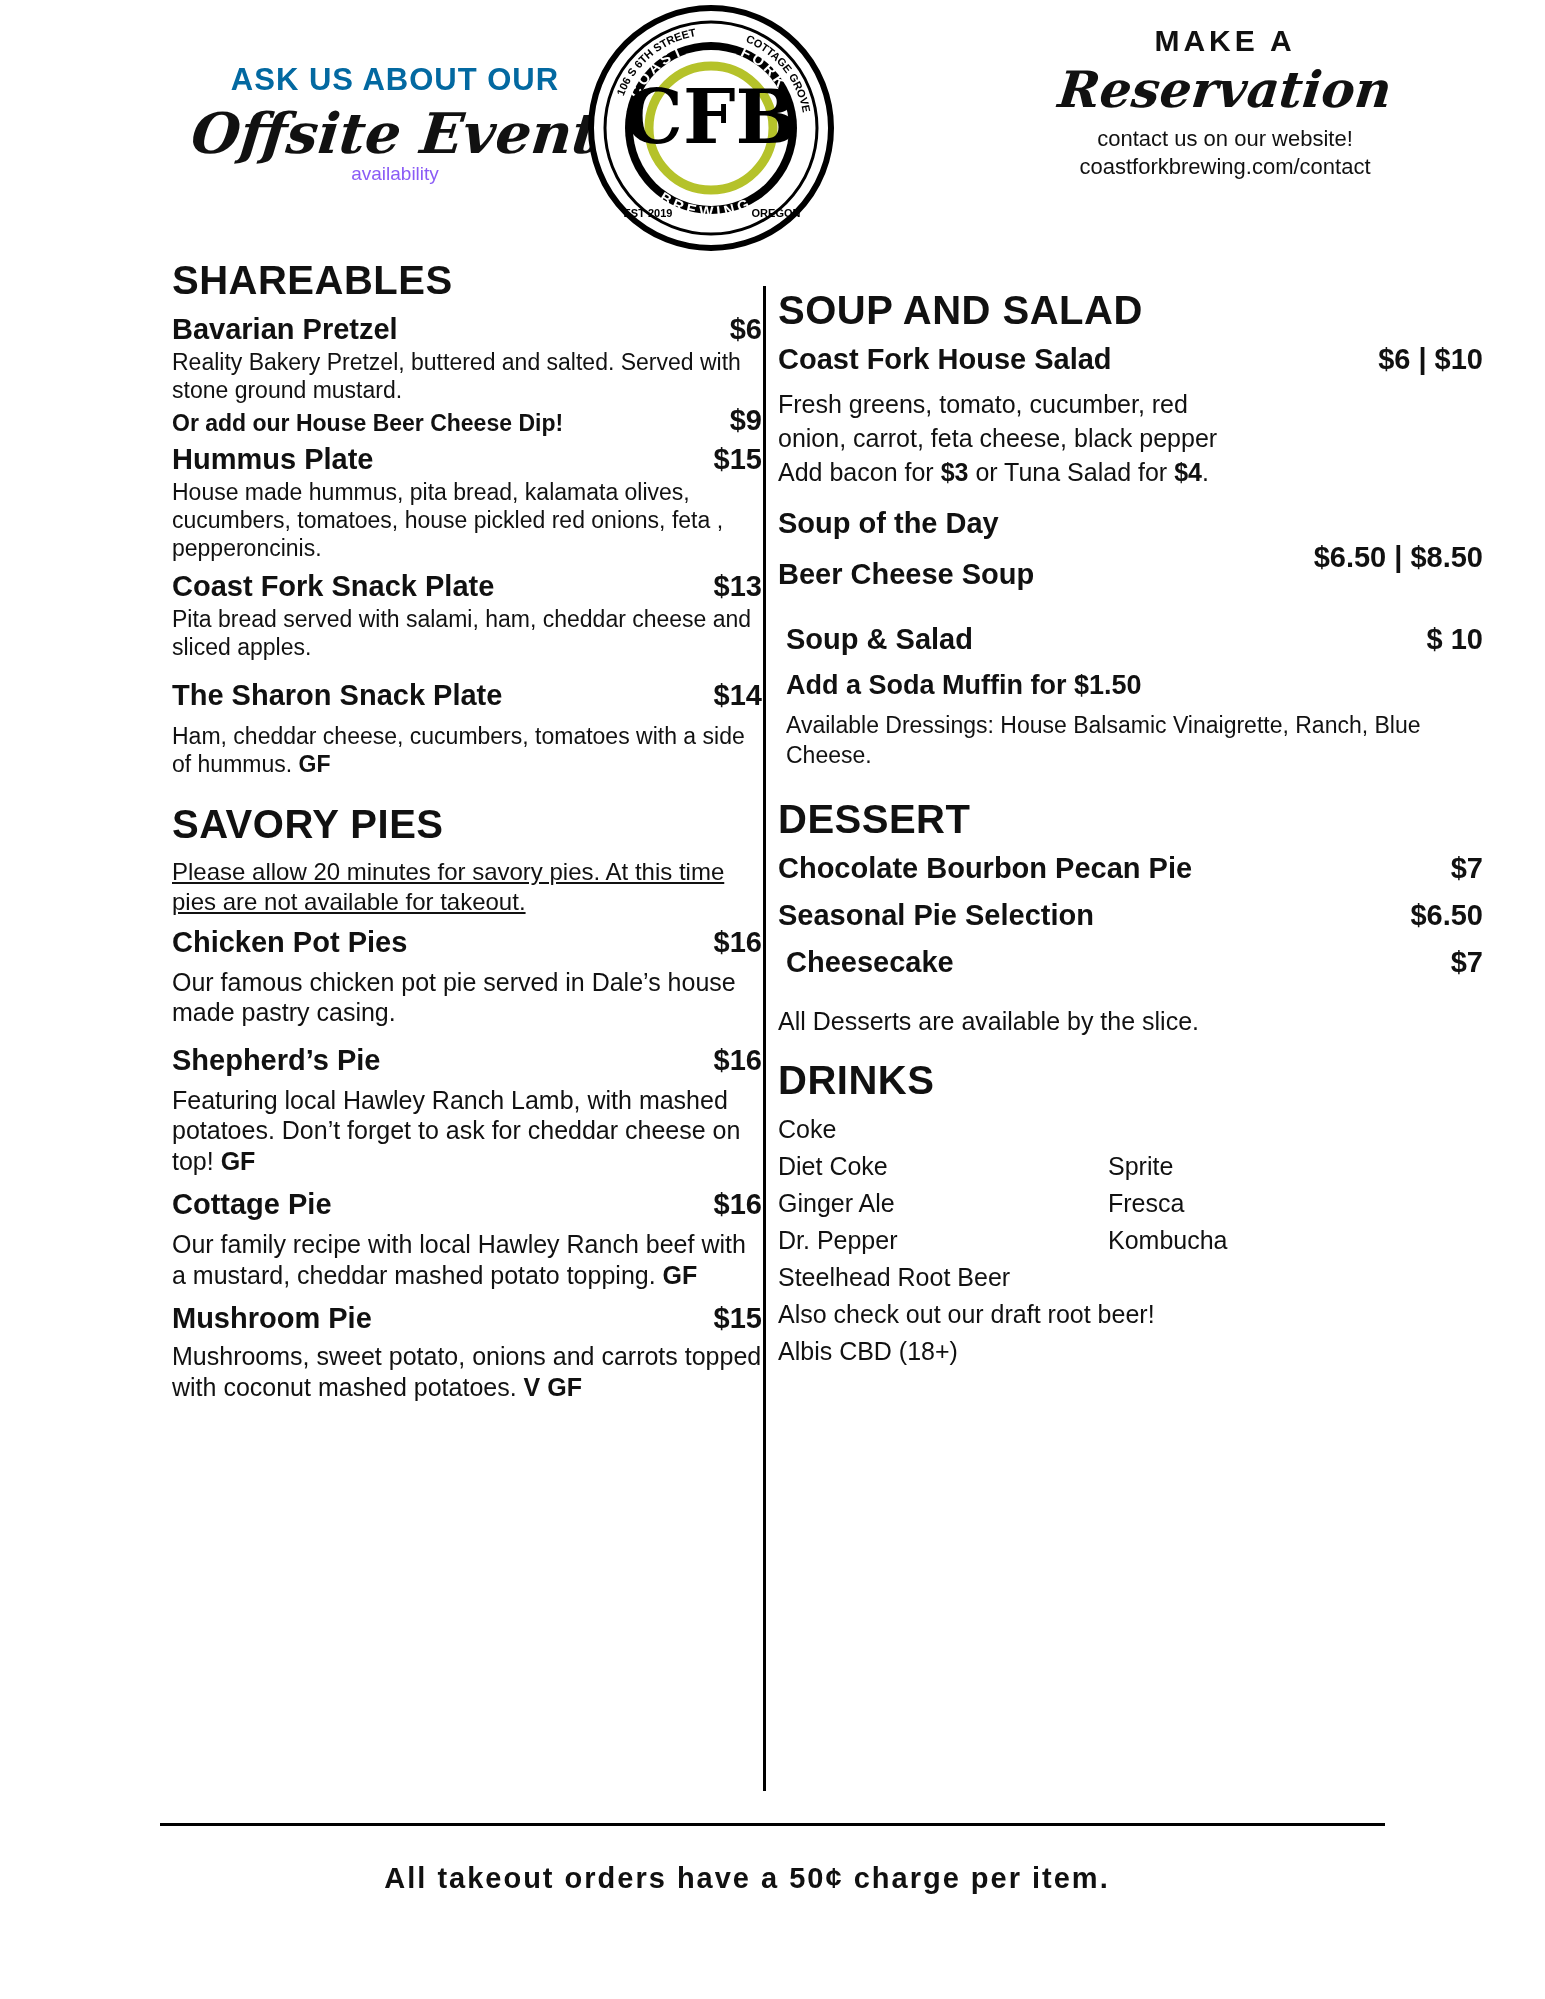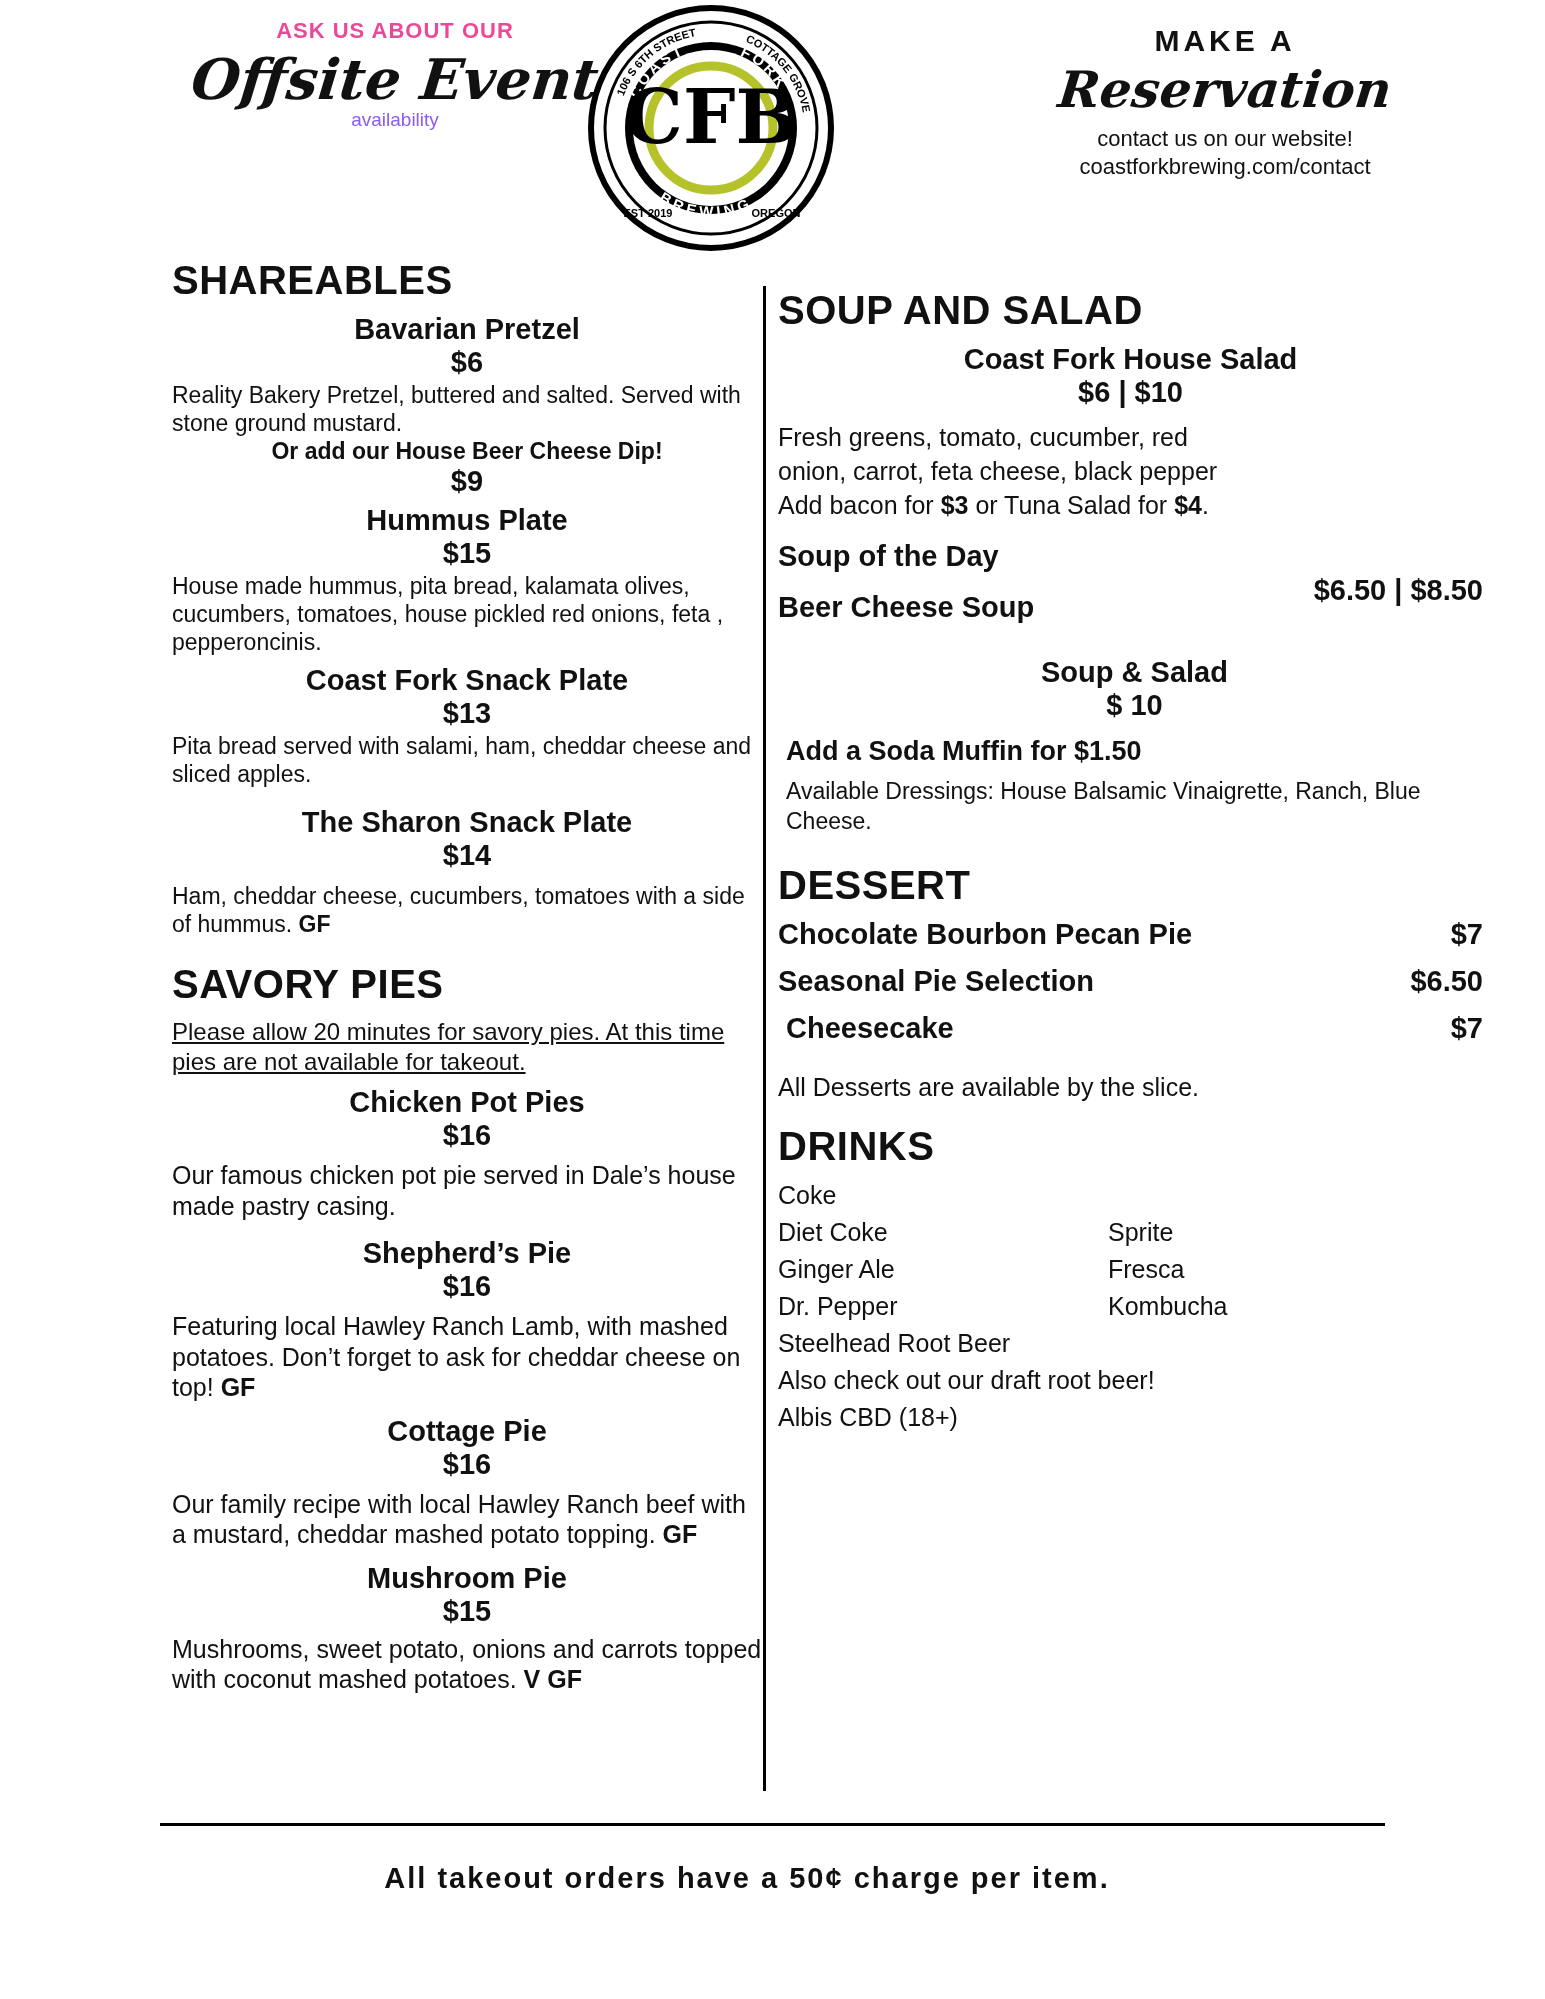--- a/index.html
+++ b/index.html
@@ -22,24 +22,25 @@
     height: 265px;
   }
   .header-left {
     position: absolute;
     left: 185px;
     top: 18px;
     width: 420px;
     text-align: center;
   }
   .ask-line {
-    font-size: 22px;
+    font-size: 31px;
     font-weight: bold;
     letter-spacing: 1px;
-    color: #ec4899;
+    color: #0369a1;
+    margin-top: 44px;
   }
   .script-big {
     font-family: "DejaVu Serif", serif;
     font-style: italic;
     font-size: 56px;
     font-weight: bold;
     line-height: 1.05;
     margin-top: 6px;
     transform: skewX(-6deg);
   }
@@ -119,22 +120,21 @@
     margin: 0 0 10px 0;
   }
   .section-soup { font-size: 40px; }
 
   .item {
     margin-bottom: 4px;
   }
   .item-head {
     display: flex;
     justify-content: space-between;
-    align-items: center;
-    flex-direction: column;
+    align-items: flex-end;
   }
   .item-name {
     font-size: 29px;
     font-weight: bold;
   }
   .item-price {
     font-size: 29px;
     font-weight: bold;
     white-space: nowrap;
   }

